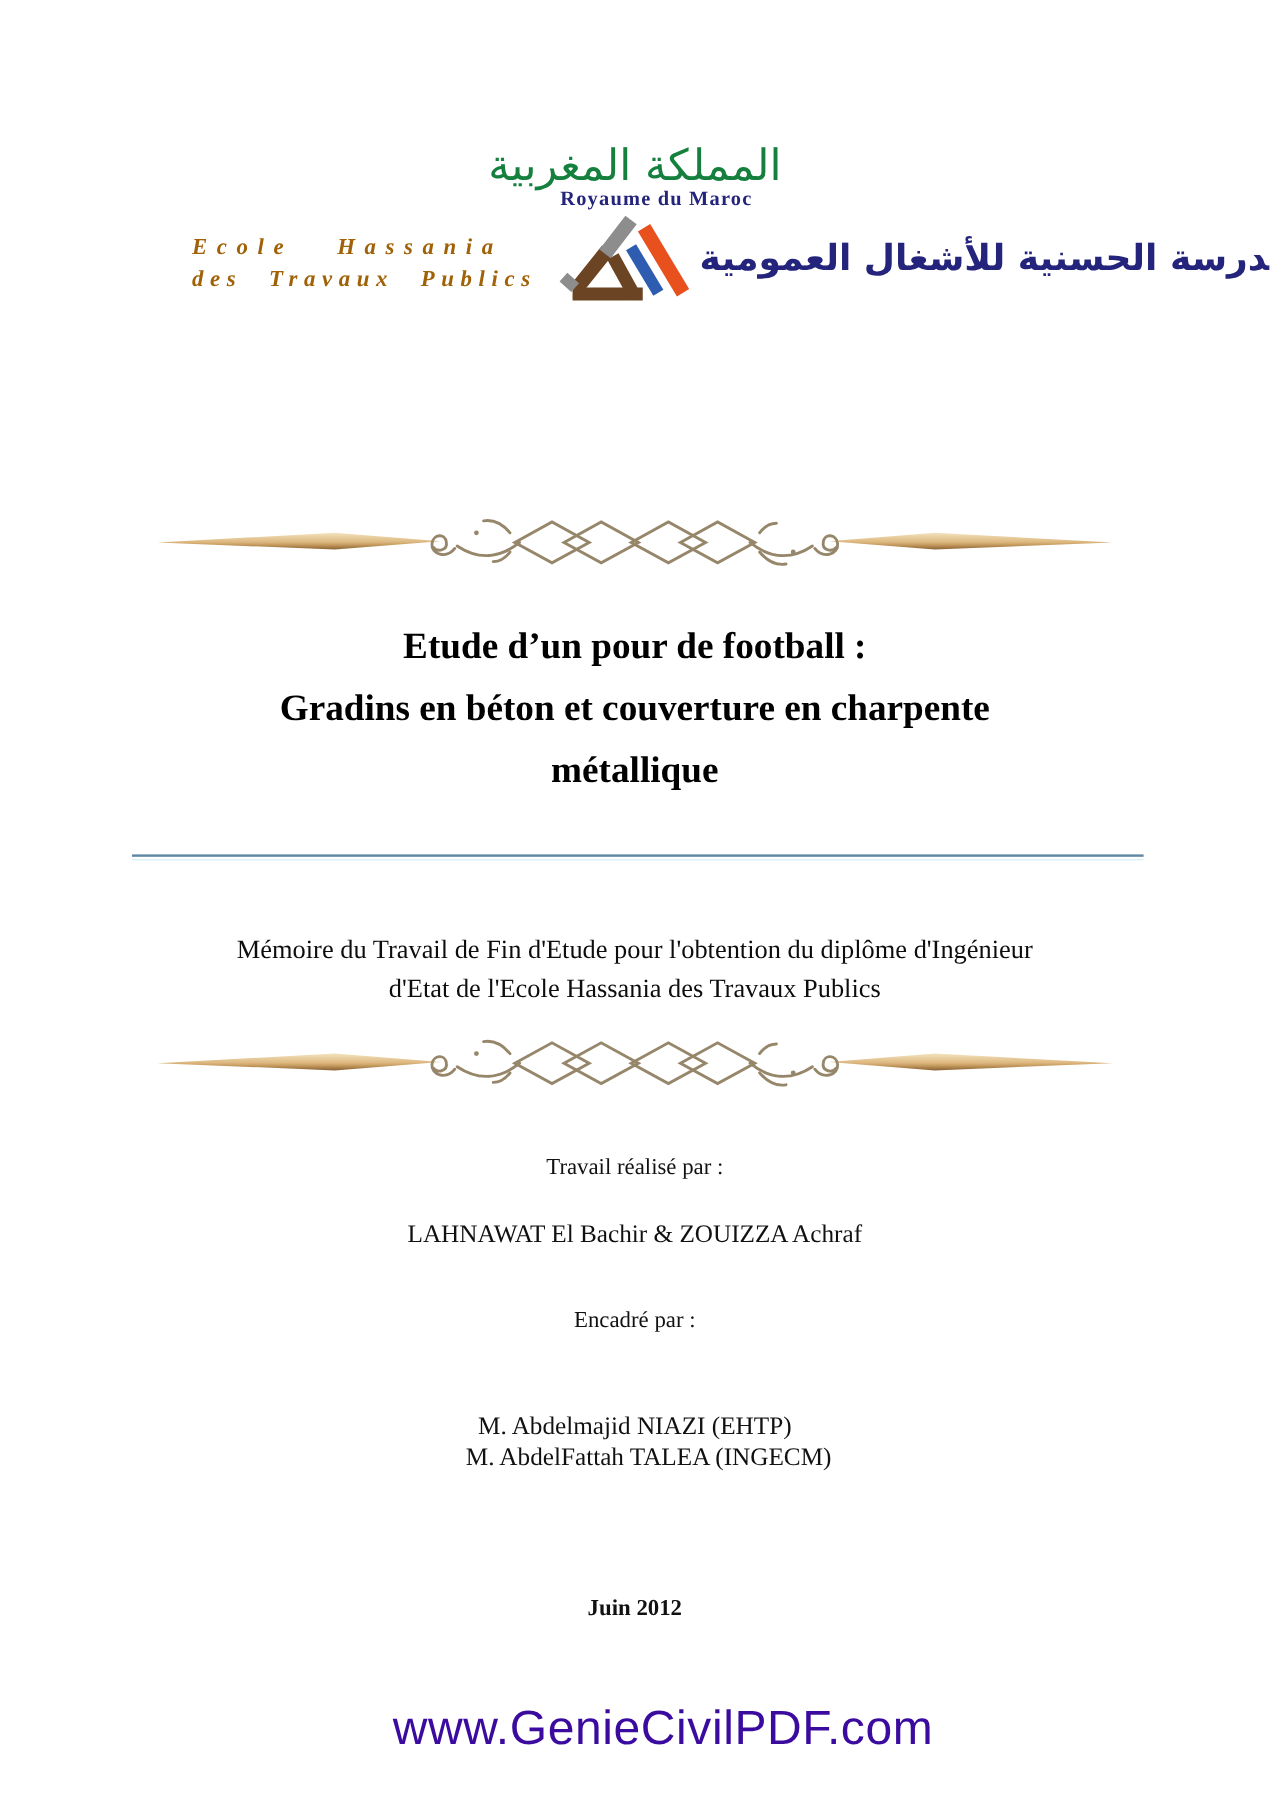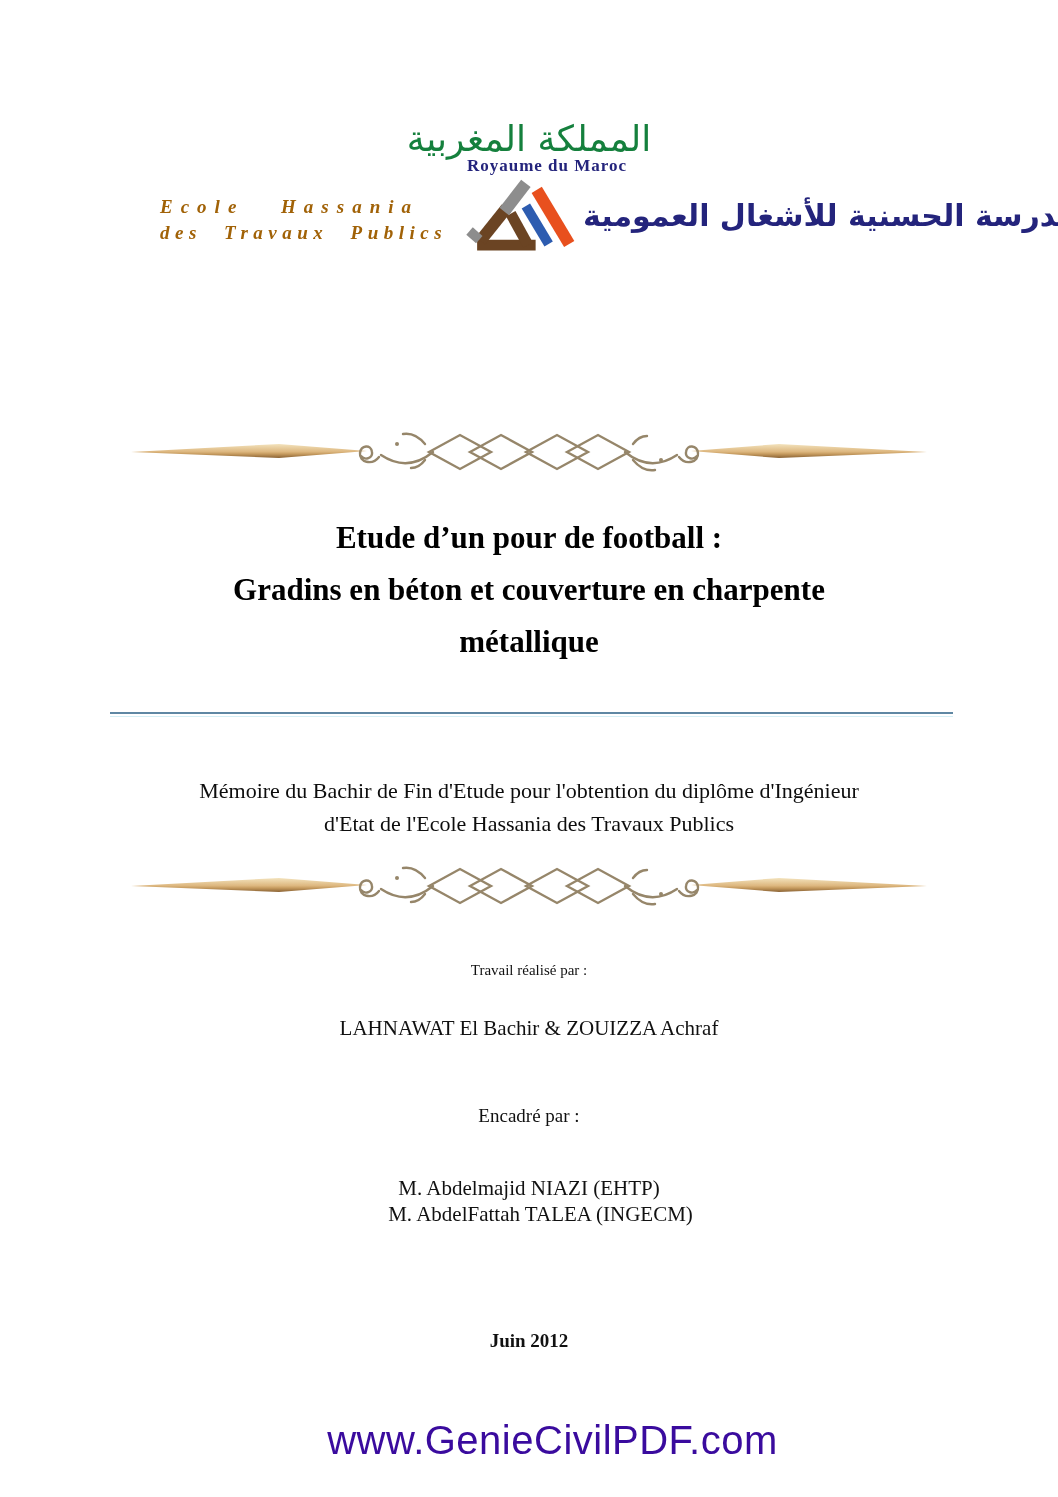--- a/index.html
+++ b/index.html
@@ -56,23 +56,23 @@
 
   .rule{
     top:712px;left:110px;width:843px;height:2px;
     border-top:2px solid #5f87a3;
     border-bottom:1px solid #d5eff6;
   }
 
   .subtitle-block{top:774px;font-size:22px;line-height:33px;color:#0d0d0d;}
 
   
-  .made-by{top:962px;font-size:15px;}
+  .made-by{top:962px;font-size:19px;}
   .authors{top:1016px;font-size:21px;}
-  .supervised{top:1090px;font-size:19px;margin-top:15px;}
+  .supervised{top:1090px;font-size:19px;}
   .sup1{top:1176px;font-size:21px;}
   .sup2{top:1202px;font-size:21px;padding-left:23px;}
   .pub-date{top:1330px;font-size:19px;font-weight:bold;}
 
   
   .site{
     top:1418px;
     font-family:"Liberation Sans", sans-serif;
     font-size:40px;color:#3a0b9e;
     letter-spacing:0.5px;
@@ -140,21 +140,21 @@
 
   <div class="abs center title-block">
     <div>Etude d’un pour de football :</div>
     <div>Gradins en béton et couverture en charpente</div>
     <div>métallique</div>
   </div>
 
   <div class="abs rule"></div>
 
   <div class="abs center subtitle-block">
-    <div>Mémoire du Bachir de Fin d'Etude pour l'obtention du diplôme d'Ingénieur</div>
+    <div>Mémoire du Travail de Fin d'Etude pour l'obtention du diplôme d'Ingénieur</div>
     <div>d'Etat de l'Ecole Hassania des Travaux Publics</div>
   </div>
 
   <svg class="abs divider divider2" viewBox="0 0 800 56">
     <defs>
       <linearGradient id="leafB" x1="0" y1="0" x2="0" y2="1">
         <stop offset="0" stop-color="#f3e3bd"></stop>
         <stop offset="0.55" stop-color="#ddb77f"></stop>
         <stop offset="0.72" stop-color="#c59a5e"></stop>
         <stop offset="1" stop-color="#8a6234"></stop>

